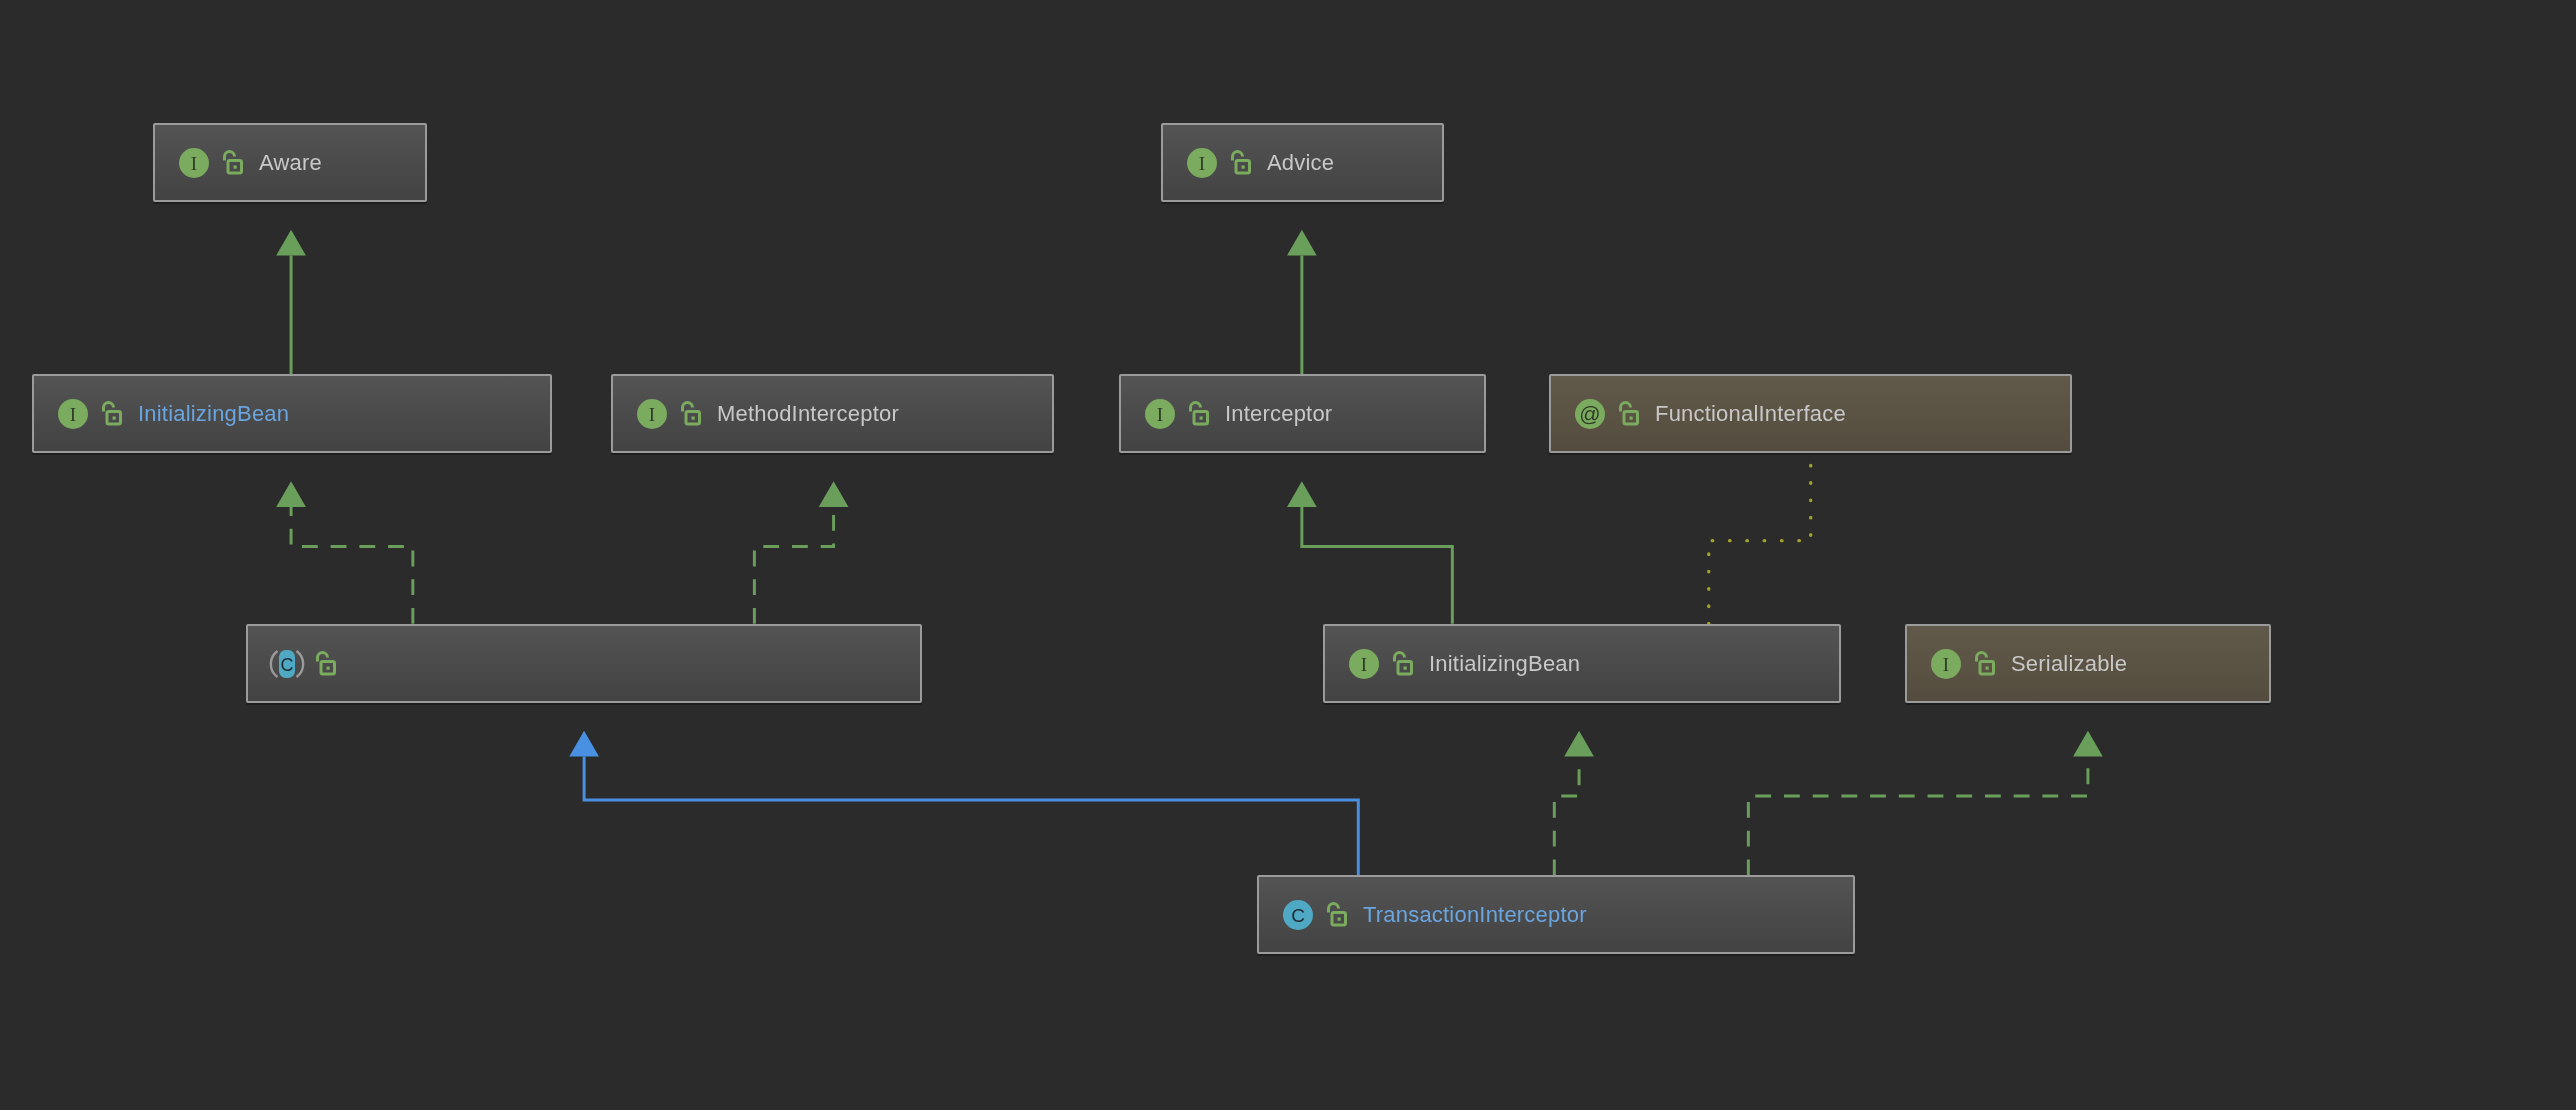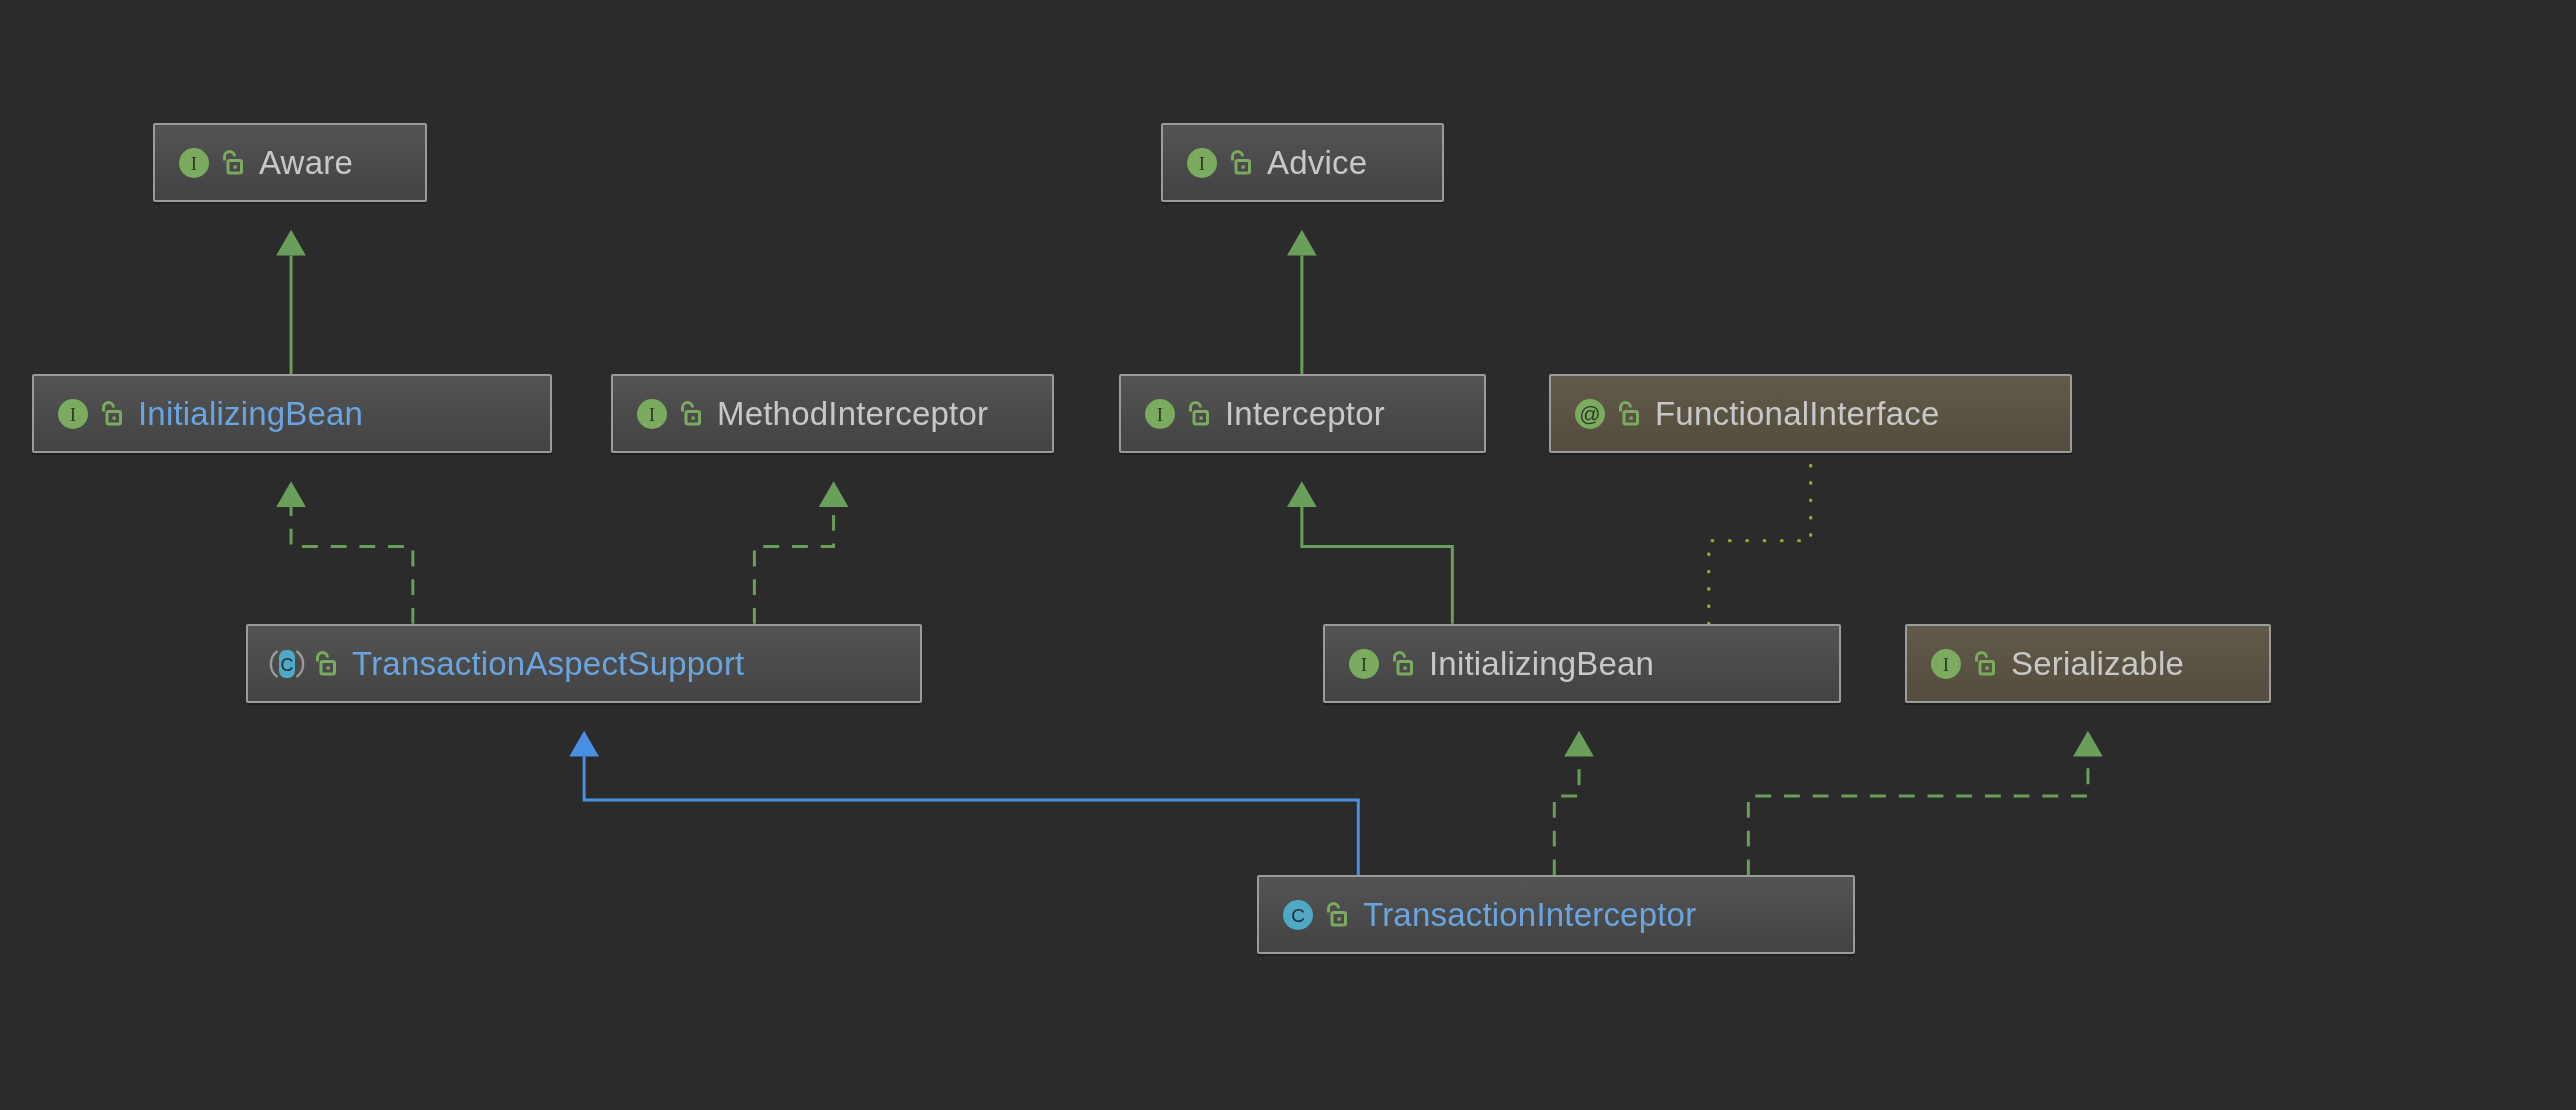--- a/index.html
+++ b/index.html
@@ -62,21 +62,21 @@
 
   .lock {
     flex: 0 0 auto;
     width: 26px;
     height: 30px;
     margin-right: 14px;
   }
   .lock svg { display: block; width: 26px; height: 30px; }
 
   .nlabel {
-    font-size: 33px;
+    font-size: 22px;
     letter-spacing: 0.2px;
     color: #c8c8c8;
     line-height: 1;
   }
   .nlabel.link { color: #6aa5e0; }
 </style>
 </head>
 <body>
 
 <div id="canvas">
@@ -230,21 +230,20 @@
             <text x="19" y="26" text-anchor="middle" font-family="Liberation Sans, sans-serif" font-size="18" fill="#1d2b31">C</text>
           </svg>
         </span>
         <span class="lock">
           <svg viewBox="0 0 26 30">
             <path d="M5.5 12.5 V8.5 a5 5 0 0 1 10 0" fill="none" stroke="#7aab5e" stroke-width="3"></path>
             <rect x="9" y="12.5" width="13.5" height="12.5" rx="1.8" fill="none" stroke="#7aab5e" stroke-width="3"></rect>
             <rect x="14.5" y="17.5" width="3.2" height="3.2" fill="#7aab5e"></rect>
           </svg>
         </span>
-        <span class="nlabel link">TransactionAspectSupport</span>
       </div>
       <div class="node" style="left: 1323px; top: 624px; width: 518px; height: 79px;">
         <span class="nicon">
           <svg viewBox="0 0 38 38">
             <circle cx="19" cy="19" r="15" fill="#7aab5e"></circle>
             <text x="19" y="26" text-anchor="middle" font-family="Liberation Serif, serif" font-size="19" fill="#2f3a27">I</text>
             <path d="M12.5 11.5 h13 M12.5 26.5 h13" stroke="#2f3a27" stroke-width="1.6" opacity="0"></path>
           </svg>
         </span>
         <span class="lock">

